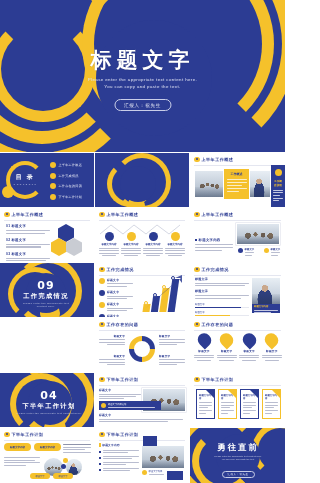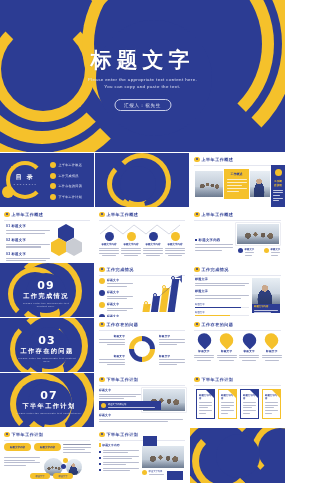--- a/index.html
+++ b/index.html
@@ -382,31 +382,20 @@
 
     </div>
     <div class="photo solo" style="position:absolute; left:62px; top:15px; width:28px; height:26px;"></div>
     <div style="position:absolute; left:62px; top:41px; width:28px; height:9px; background:#2c3c93; padding:1.4px 2px;">
       <div style="color:#f5c12b; font-size:2.4px; font-weight:bold;">标题文字内容</div>
       <div class="ln w" style="margin-top:1.4px;"></div>
       <div class="ln w" style="margin-top:1.2px; width:70%;"></div>
     </div>
   </div>
 
-  <div class="slide blue" style="left:0; top:318px; width:94px; height:54px;">
-    <div class="ring" style="left:16px; top:-8px; width:72px; height:72px; border-width:6px; border-color:#f5c12b; border-left-color:transparent;"></div>
-    <div class="ring" style="left:10px; top:2px; width:58px; height:58px; border-width:5px; border-color:#f5c12b; border-top-color:transparent;"></div>
-    <div class="ring" style="left:42px; top:42px; width:22px; height:22px; background:#f5c12b;"></div>
-    <div class="ring" style="left:28px; top:9px; width:42px; height:42px; background:#2c3c93;"></div>
-    <div style="position:absolute; left:16px; top:16px; width:62px;">
-      <div class="sec-num">03</div>
-      <div class="sec-cn">工作存在的问题</div>
-      <div class="sec-en" style="margin-top:1px;">Please enter the appropriate text content here.</div>
-    </div>
-  </div>
 
   <div class="slide white" style="left:95px; top:318px; width:94px; height:54px;">
     <div class="wh-head">
       <div class="wh-dot"></div>
       <div class="wh-title">工作存在的问题</div>
     </div>
     <div class="wh-rule"></div>
 
     <svg width="30" height="30" viewBox="0 0 30 30" style="position:absolute; left:32px; top:16px;">
       <path d="M15 2 A13 13 0 0 1 28 15 L23 15 A8 8 0 0 0 15 7 Z" fill="#2c3c93"></path>
@@ -477,21 +466,21 @@
       </div>
     </div>
   </div>
 
   <div class="slide blue" style="left:0; top:373px; width:94px; height:54px;">
     <div class="ring" style="left:18px; top:-12px; width:76px; height:76px; border-width:7px; border-color:#f5c12b; border-left-color:transparent;"></div>
     <div class="ring" style="left:10px; top:0px; width:62px; height:62px; border-width:6px; border-color:#f5c12b; border-bottom-color:transparent;"></div>
     <div class="ring" style="left:44px; top:44px; width:22px; height:22px; background:#f5c12b;"></div>
     <div class="ring" style="left:28px; top:8px; width:44px; height:44px; background:#2c3c93;"></div>
     <div style="position:absolute; left:16px; top:16px; width:66px;">
-      <div class="sec-num">07</div>
+      <div class="sec-num">04</div>
       <div class="sec-cn">下半年工作计划</div>
       <div class="sec-en" style="margin-top:1px;">Please enter the appropriate text content here.</div>
     </div>
   </div>
 
   <div class="slide white" style="left:95px; top:373px; width:94px; height:54px;">
     <div class="wh-head">
       <div class="wh-dot"></div>
       <div class="wh-title">下半年工作计划</div>
     </div>
@@ -664,15 +653,23 @@
       </div>
     </div>
   </div>
 
   <div class="slide blue" style="left:190px; top:428px; width:95px; height:55px;">
     <div class="ring" style="left:-14px; top:-14px; width:84px; height:84px; border-width:8px; border-color:#f5c12b; border-right-color:transparent;"></div>
     <div class="ring" style="left:2px; top:2px; width:62px; height:62px; border-width:7px; border-color:#f5c12b; border-right-color:transparent; border-top-color:transparent;"></div>
     <div class="ring" style="left:52px; top:-20px; width:78px; height:78px; border-width:8px; border-color:#f5c12b; border-left-color:transparent; border-bottom-color:transparent;"></div>
     <div class="ring" style="left:62px; top:-6px; width:56px; height:56px; border-width:6px; border-color:#f5c12b; border-bottom-color:transparent;"></div>
     <div class="ring" style="left:26px; top:6px; width:44px; height:44px; background:#2c3c93;"></div>
+    <div style="position:absolute; left:12px; top:14px; width:72px; text-align:center;">
+      <div style="color:#fff; font-size:8.4px; font-weight:bold; letter-spacing:2px; font-family:'DejaVu Sans', sans-serif;">勇往直前</div>
+      <div style="color:#c3c8e2; font-size:2.3px; line-height:3.2px; margin-top:1.6px;">
+        <div>Please enter the appropriate text content here.</div>
+        <div>You can copy and paste the text.</div>
+      </div>
+      <div style="display:inline-block; margin-top:3px; border:.6px solid #c9cee8; border-radius:6px; color:#eef0f9; font-size:2.5px; letter-spacing:.5px; padding:1.4px 5px; white-space:nowrap;">汇报人：祝先生</div>
+    </div>
   </div>
 
 </div>
 
 </body></html>

